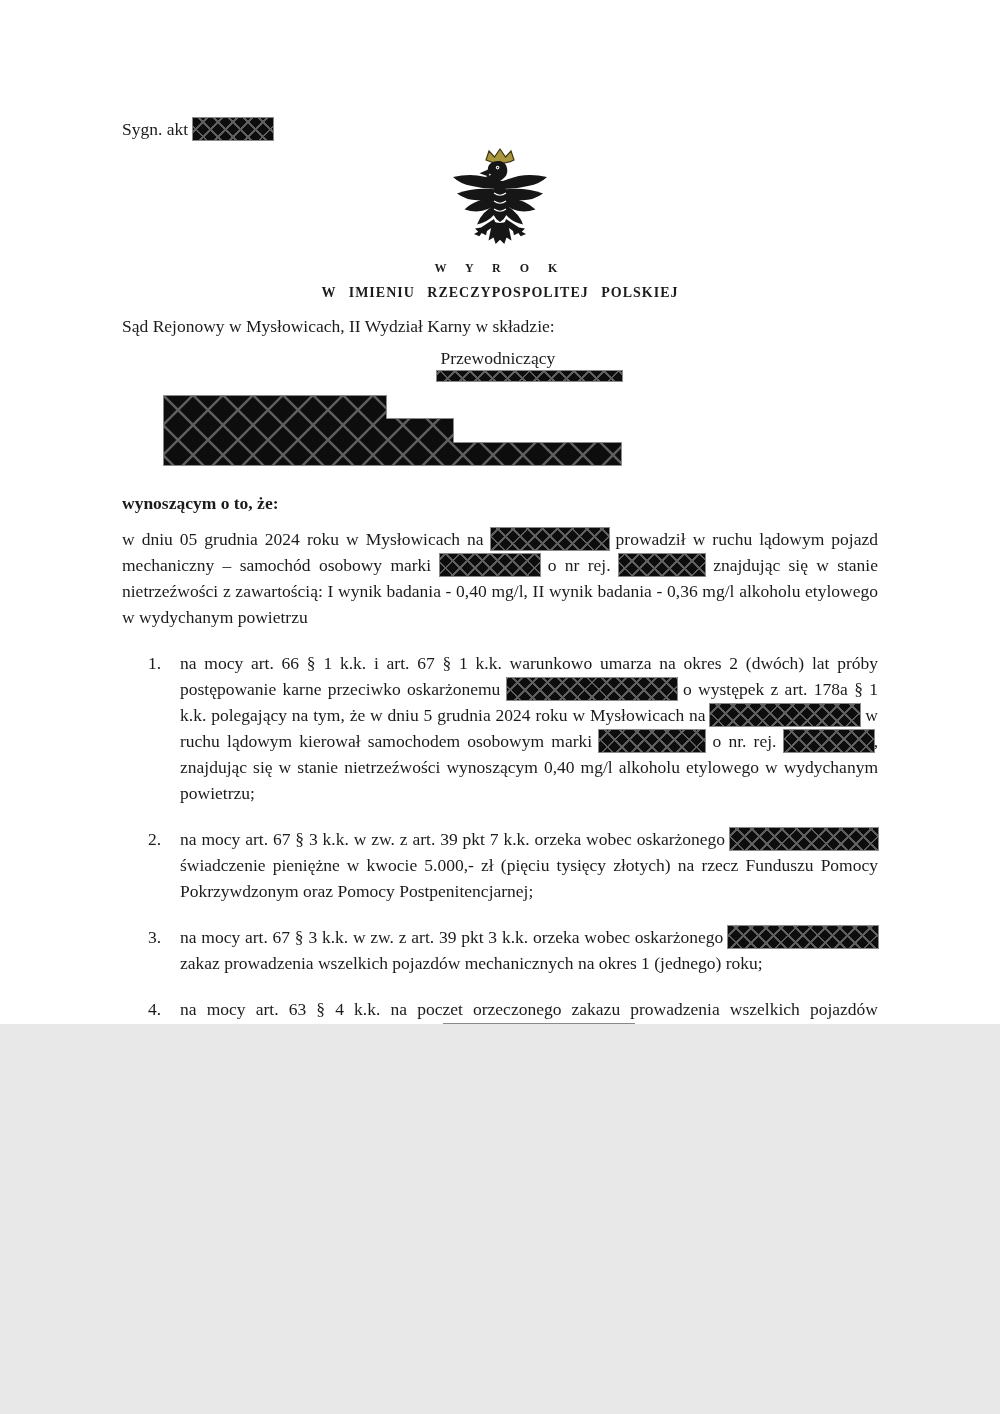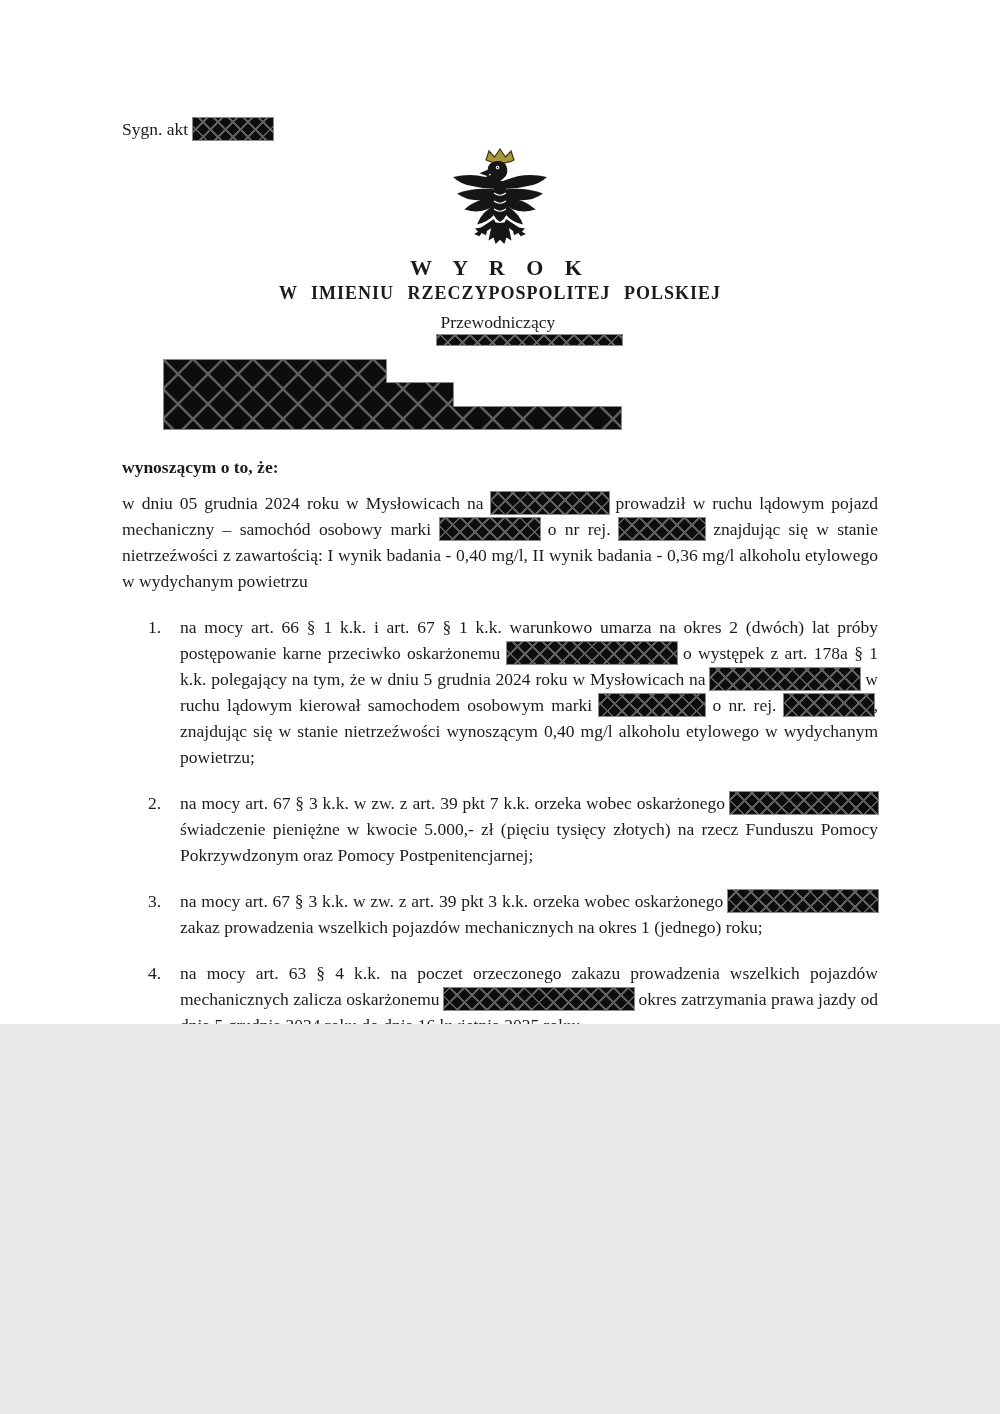--- a/index.html
+++ b/index.html
@@ -29,25 +29,25 @@
     height:22px;
     vertical-align:-5px;
     background-color:var(--redaction-bg);
     background-image:
       repeating-linear-gradient(45deg, rgba(0,0,0,0) 0 8.5px, var(--redaction-line) 8.5px 10.5px),
       repeating-linear-gradient(-45deg, rgba(0,0,0,0) 0 8.5px, var(--redaction-line) 8.5px 10.5px);
     outline:1px solid var(--redaction-border);
   }
   .emblem-wrap{text-align:center;margin-top:4px;height:108px;}
   .doc-title{
-    text-align:center;font-weight:bold;font-size:22px;line-height:20px;
+    text-align:center;font-weight:bold;font-size:12px;line-height:20px;
     letter-spacing:8px;margin-top:4px;
   }
   .doc-subtitle{
-    text-align:center;font-weight:bold;font-size:18px;line-height:20px;
+    text-align:center;font-weight:bold;font-size:14px;line-height:20px;
     letter-spacing:1px;word-spacing:8px;margin-top:5px;
   }
   .date-line{text-align:right;margin-top:25px;}
   .court-line{margin-top:10px;}
   .roles{margin-top:6px;}
   .role{height:36px;display:flex;align-items:center;padding-left:58px;flex-direction:column;}
   .role-label{width:177px;flex:none;}
   .hearing-line{margin-top:4px;}
   .block-redact{display:block;margin:14px 0 0 41px;}
   .accused-heading{font-weight:bold;margin-top:24px;}
@@ -95,20 +95,21 @@
         </g>
 
         <path d="M44.5,75 l-4,19.5 5,-3 2.2,6.5 4.3,-4.2 4.3,4.2 2.2,-6.5 5,3 -4,-19.5 q-7.5,4 -15,0 z" fill="#161616"></path>
       </svg>
     </div>
 
     <div class="doc-title">W Y R O K</div>
     <div class="doc-subtitle">W  IMIENIU  RZECZYPOSPOLITEJ  POLSKIEJ</div>
 
 
+    <div class="court-line">Sąd Rejonowy w Mysłowicach, II Wydział Karny w składzie:</div>
 
     <div class="roles">
       <div class="role">
         <span class="role-label">Przewodniczący</span>
         <span class="redact" style="width:185px;height:23px"></span>
       </div>
     </div>
 
 
     <svg class="block-redact" width="459" height="71" aria-hidden="true">

